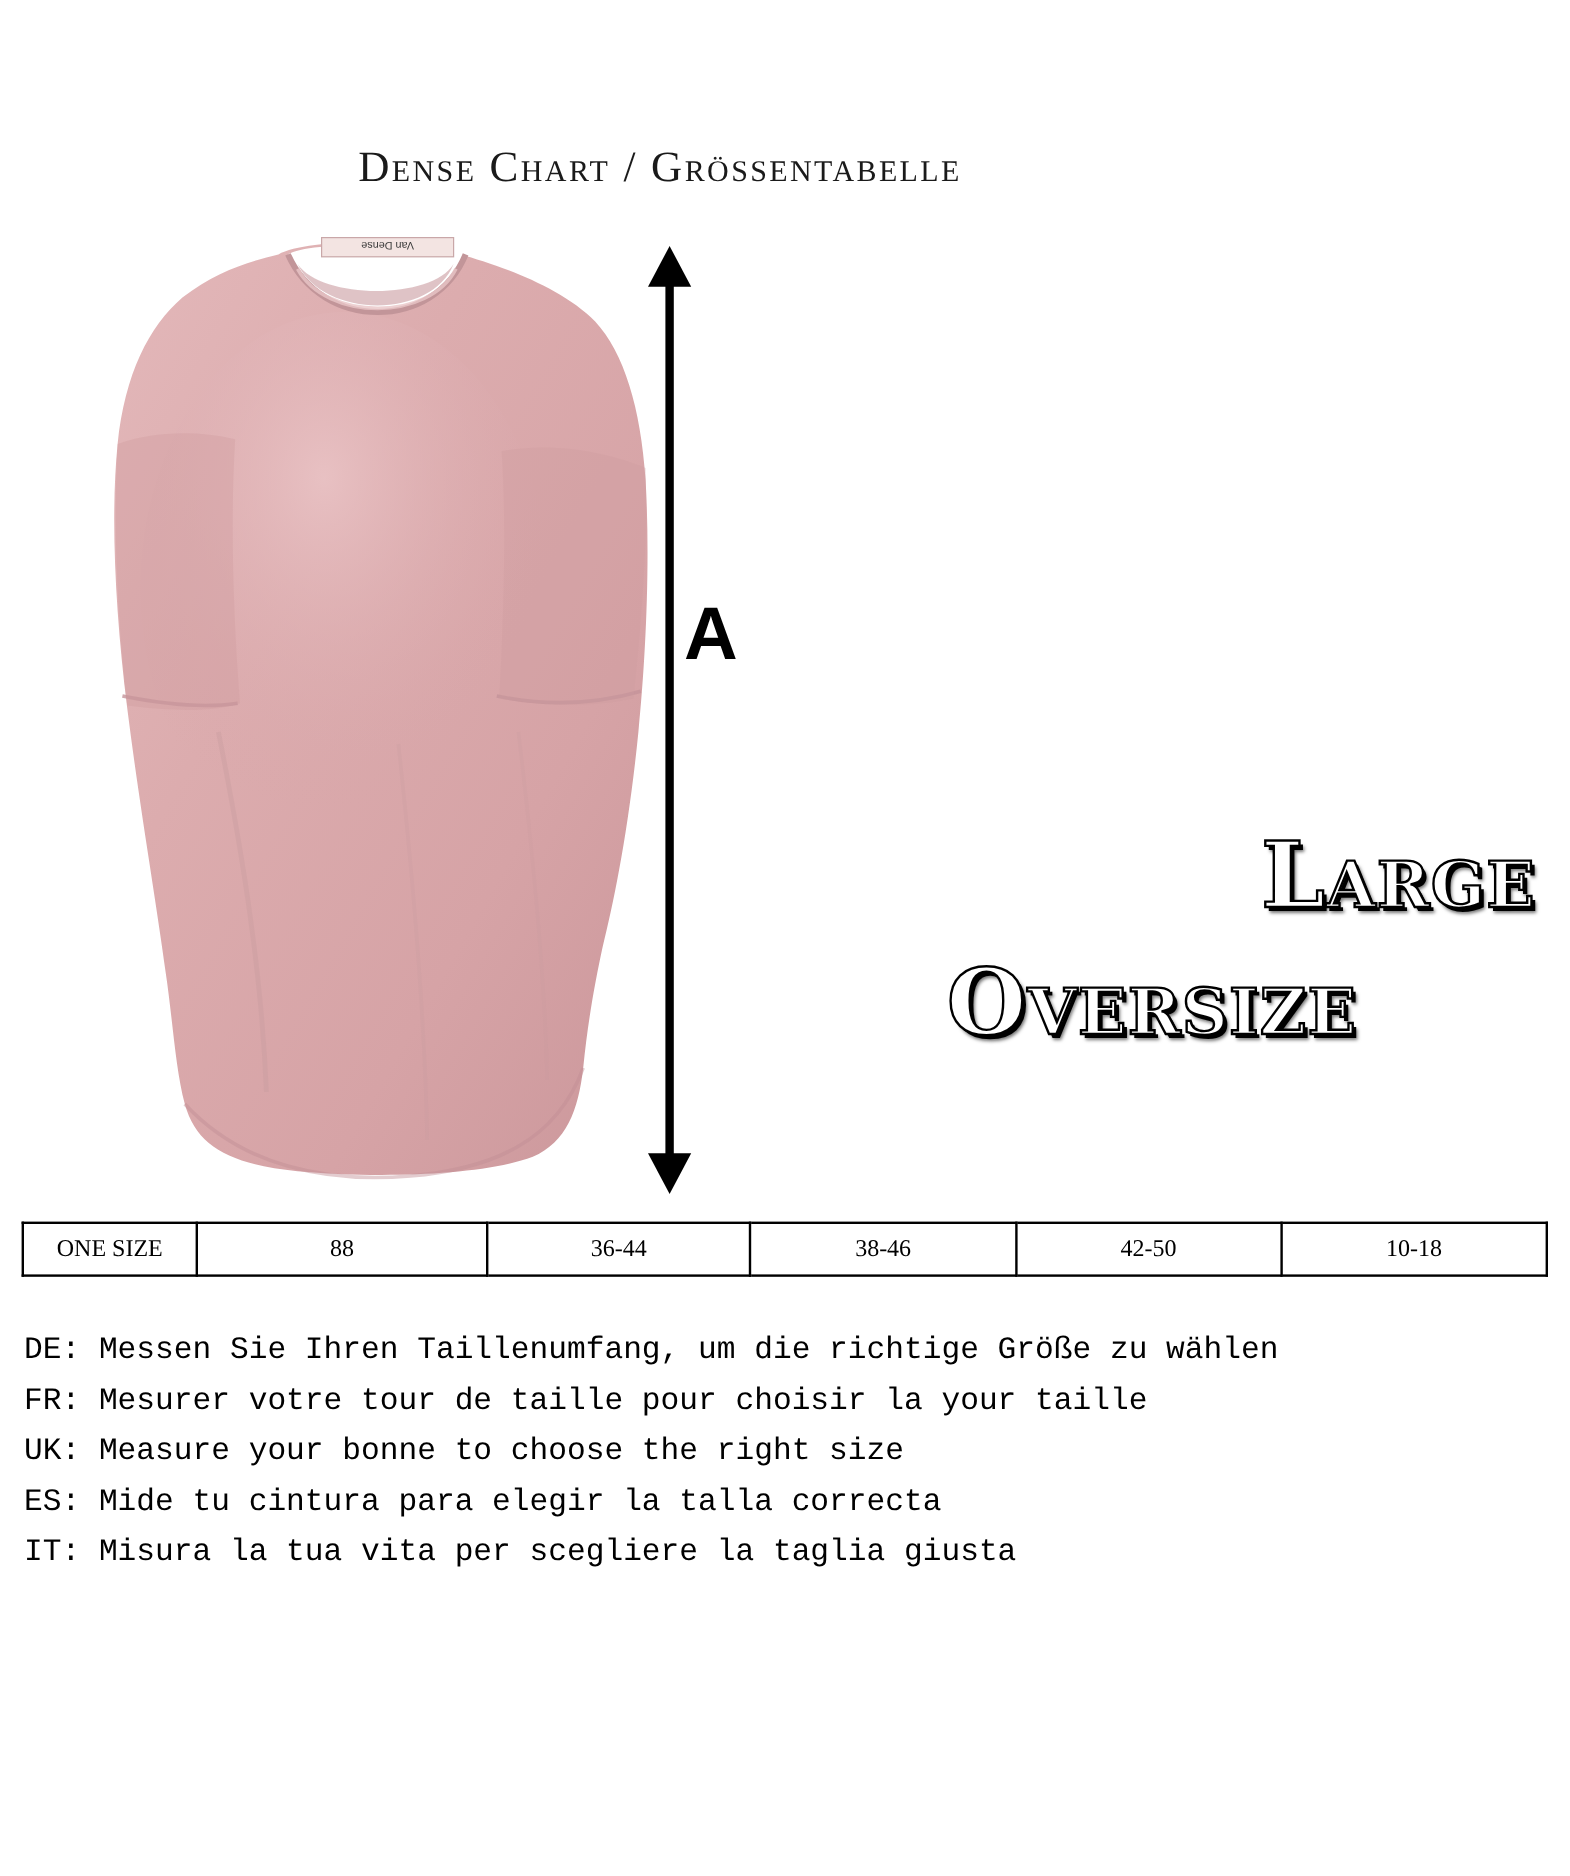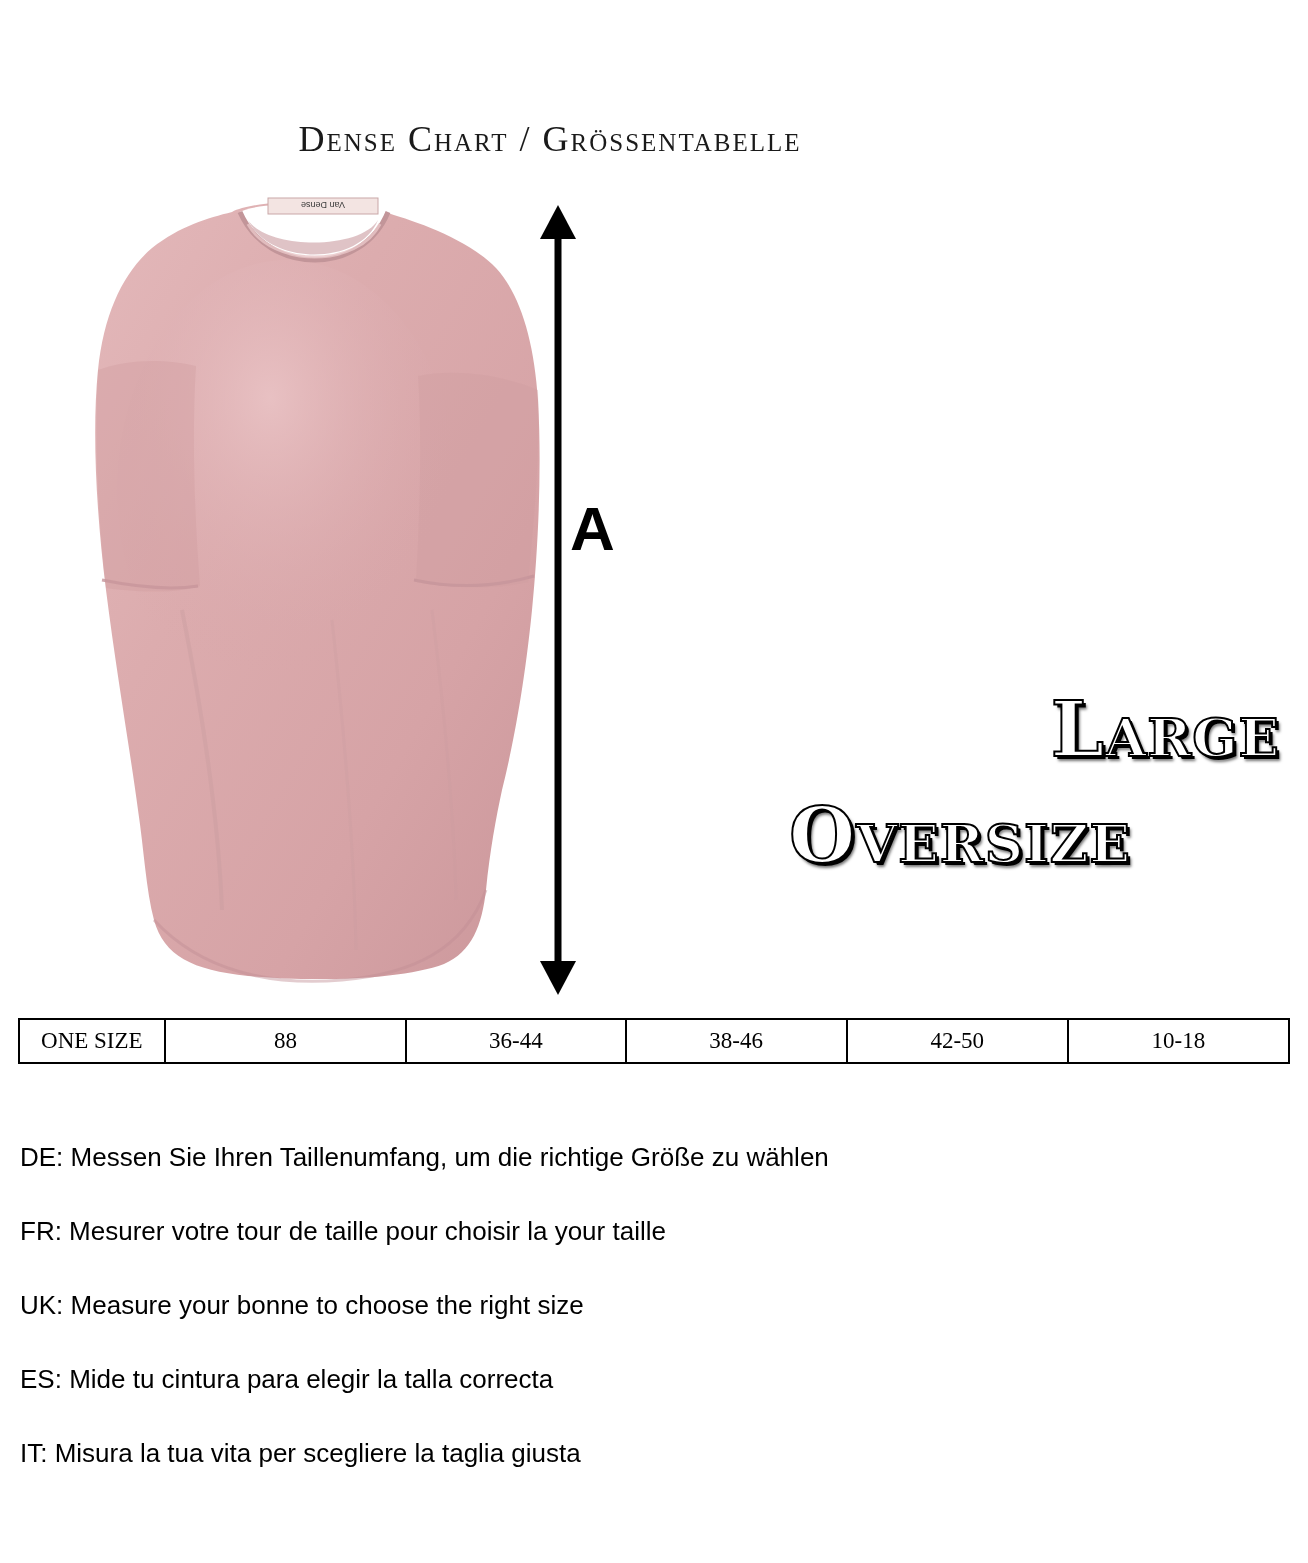--- a/index.html
+++ b/index.html
@@ -88,21 +88,21 @@
     position: absolute;
     left: 18px;
     top: 1018px;
     width: 1272px;
     border-collapse: collapse;
     font-family: "Liberation Serif", serif;
   }
   .size-table td {
     border: 2px solid #000;
     text-align: center;
-    font-size: 23px;
+    font-size: 20px;
     height: 38px;
     padding: 2px 4px;
     white-space: nowrap;
   }
   .size-table tr.header td {
     font-variant: small-caps;
     font-size: 24px;
     letter-spacing: 0.5px;
   }
   .c0 { width: 138px; }
@@ -113,26 +113,25 @@
   .c5 { width: 222px; }
 
   
   .notes {
     position: absolute;
     left: 20px;
     top: 1108px;
     width: 1100px;
   }
   .note {
-    font-family: Liberation Sans, sans-serif;
+    font-family: Liberation Mono, monospace;
     font-size: 26px;
     line-height: 1.62;
     color: #000;
     white-space: nowrap;
-    margin-top: 32px;
   }
 </style>
 </head>
 <body>
 
 <div class="title">Dense Chart / Grössentabelle</div>
 
 <div class="garment">
   <svg width="470" height="800" viewBox="0 0 470 800" xmlns="http://www.w3.org/2000/svg">
     <defs>

